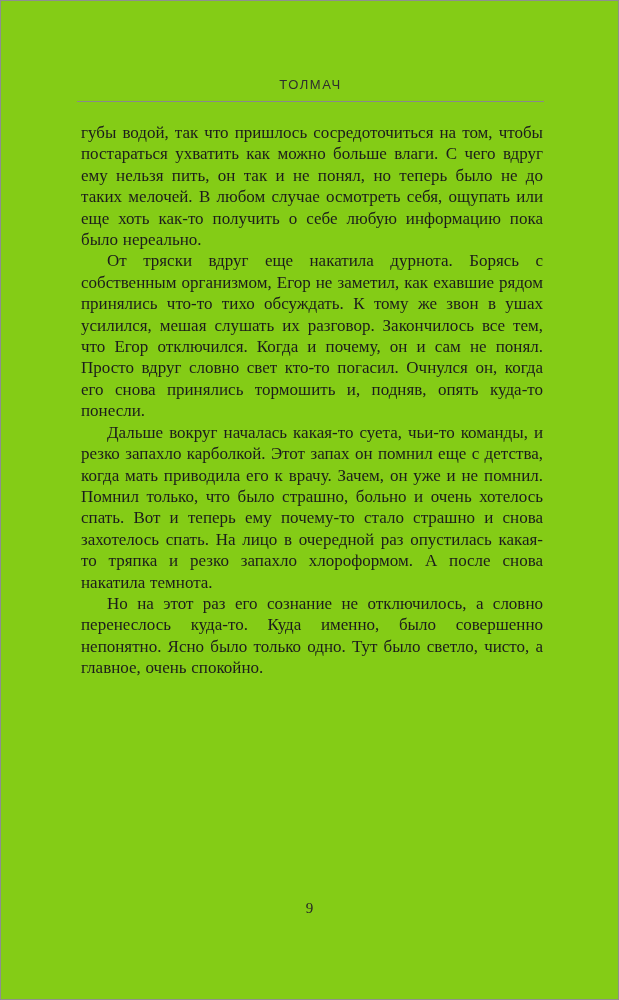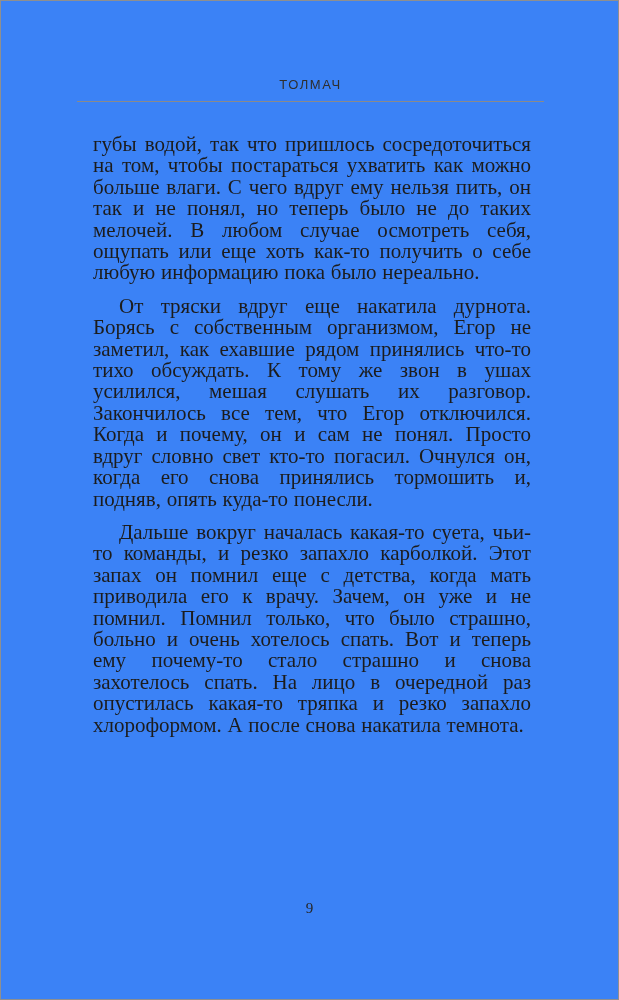--- a/index.html
+++ b/index.html
@@ -5,21 +5,21 @@
   html, body {
     margin: 0;
     padding: 0;
     background: #ffffff;
   }
   .page {
     position: relative;
     width: 619px;
     height: 1000px;
     box-sizing: border-box;
-    background: #3b82f6;
+    background: #84cc16;
     border: 1px solid #8f8f8f;
     font-family: "Liberation Serif", serif;
     color: #1c1c1c;
     overflow: hidden;
   }
   .page-header {
     position: absolute;
     top: 76px;
     left: 76px;
     right: 74px;
@@ -36,24 +36,24 @@
     height: 0;
     border-top: 1px solid #8a8a8a;
   }
   .text-block {
     position: absolute;
     top: 121px;
     left: 80px;
     width: 462px;
   }
   .text-block p {
-    margin: 12px;
+    margin: 0;
     padding: 0;
     text-align: justify;
-    font-size: 21px;
+    font-size: 17px;
     line-height: 21.4px;
     text-indent: 26px;
     word-spacing: 0.5px;
   }
   .text-block p.no-indent {
     text-indent: 0;
   }
   .page-footer {
     position: absolute;
     left: 0;
@@ -74,19 +74,20 @@
 
   <header class="page-header">
     <div class="running-title">ТОЛМАЧ</div>
     <div class="header-rule"></div>
   </header>
 
   <main class="text-block">
     <p class="no-indent">губы водой, так что пришлось сосредоточиться на том, чтобы постараться ухватить как можно больше влаги. С чего вдруг ему нельзя пить, он так и не понял, но теперь было не до таких мелочей. В любом случае осмотреть себя, ощупать или еще хоть как-то получить о себе любую информацию пока было нереально.</p>
     <p>От тряски вдруг еще накатила дурнота. Борясь с собственным организмом, Егор не заметил, как ехавшие рядом принялись что-то тихо обсуждать. К тому же звон в ушах усилился, мешая слушать их разговор. Закончилось все тем, что Егор отключился. Когда и почему, он и сам не понял. Просто вдруг словно свет кто-то погасил. Очнулся он, когда его снова принялись тормошить и, подняв, опять куда-то понесли.</p>
     <p>Дальше вокруг началась какая-то суета, чьи-то команды, и резко запахло карболкой. Этот запах он помнил еще с детства, когда мать приводила его к врачу. Зачем, он уже и не помнил. Помнил только, что было страшно, больно и очень хотелось спать. Вот и теперь ему почему-то стало страшно и снова захотелось спать. На лицо в очередной раз опустилась какая-то тряпка и резко запахло хлороформом. А после снова накатила темнота.</p>
+    <p>Но на этот раз его сознание не отключилось, а словно перенеслось куда-то. Куда именно, было совершенно непонятно. Ясно было только одно. Тут было светло, чисто, а главное, очень спокойно.</p>
   </main>
 
   <footer class="page-footer">
     <div class="page-number">9</div>
   </footer>
 
 </div>
 
 </body></html>

